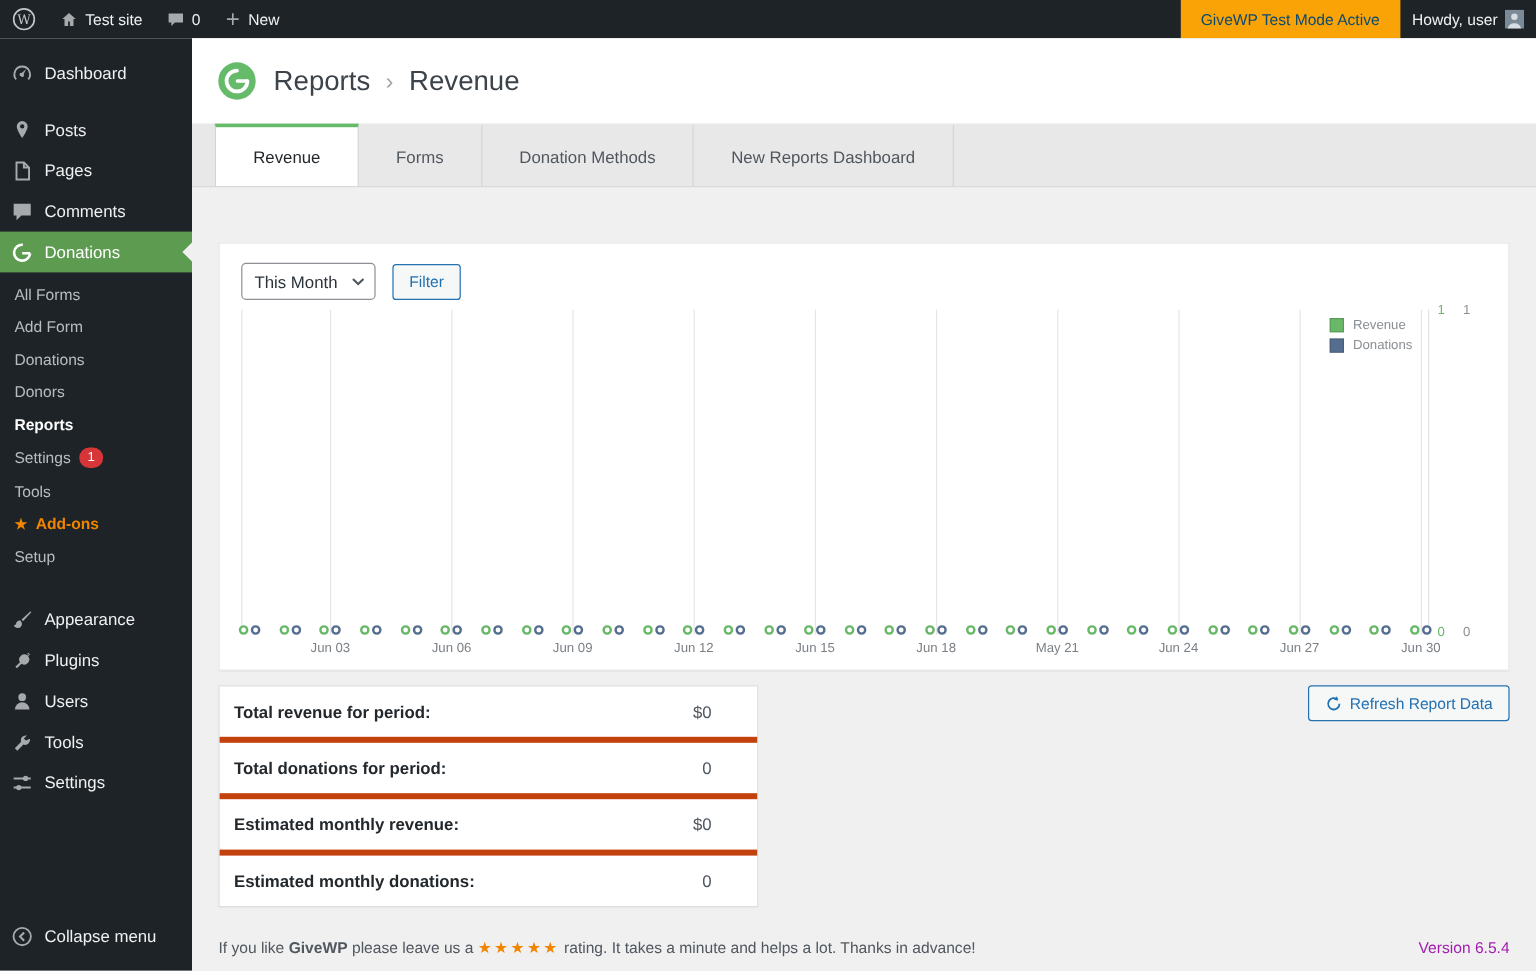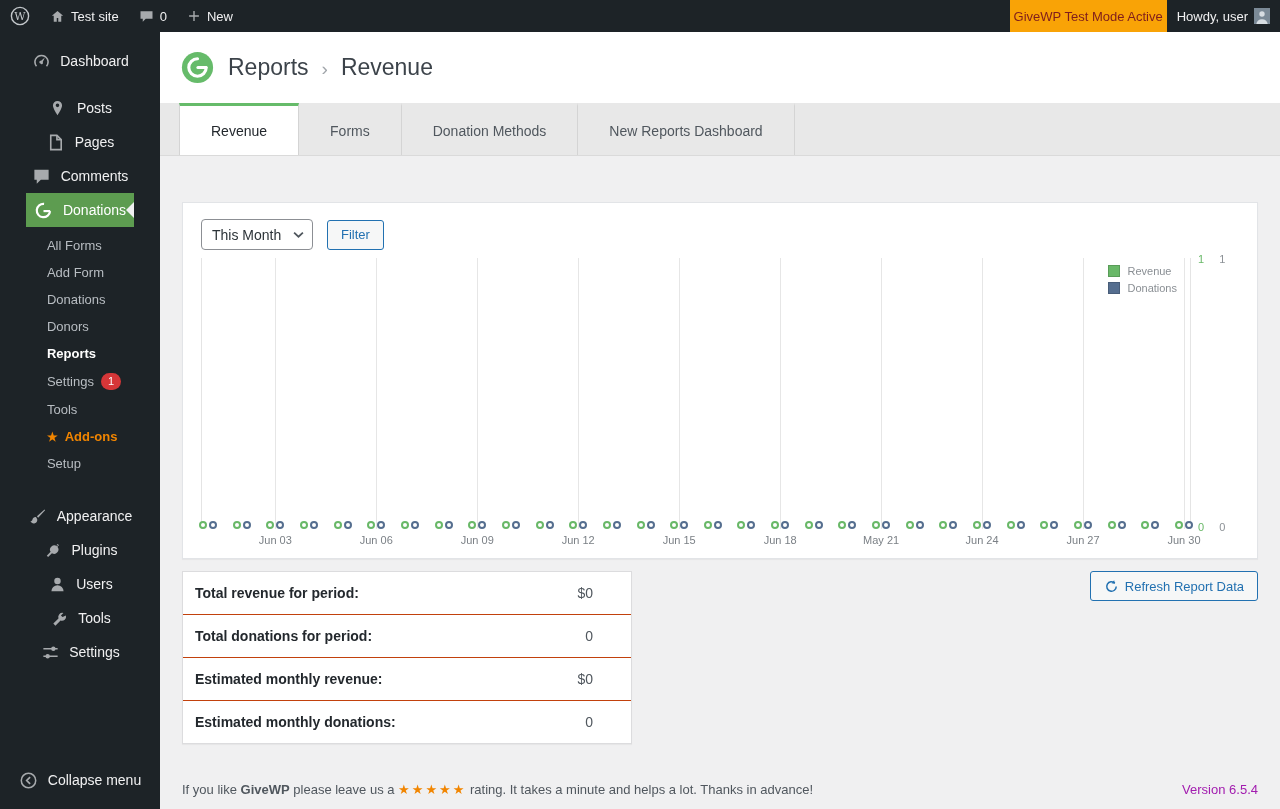--- a/index.html
+++ b/index.html
@@ -16,28 +16,28 @@
   *{margin:0;padding:0;box-sizing:border-box;}
   html,body{width:1280px;height:809px;overflow:hidden;}
   body{font-family:"Liberation Sans", sans-serif;background:#f0f0f1;color:#3c434a;}
   .screen{width:1280px;height:809px;display:flex;flex-direction:column;}
 
   
   .adminbar{height:32px;flex-shrink:0;background:#1d2327;display:flex;justify-content:space-between;align-items:stretch;color:#f0f0f1;font-size:13px;}
   .ab-left,.ab-right{display:flex;align-items:stretch;}
   .ab-item{display:flex;align-items:center;gap:6px;padding:0 10px;cursor:pointer;white-space:nowrap;}
   .ab-icon{display:flex;align-items:center;color:#a7aaad;}
-  .test-mode-badge{display:flex;align-items:center;padding:0 4px;background:var(--test-mode-orange);color:#7f1d1d;cursor:pointer;}
+  .test-mode-badge{display:flex;align-items:center;padding:0 17px;background:var(--test-mode-orange);color:#0c4a6e;cursor:pointer;}
   .avatar{width:16px;height:16px;display:inline-block;overflow:hidden;}
 
   
   .below{flex:1;display:flex;min-height:0;}
 
   
-  .sidebar{width:160px;flex-shrink:0;background:#1d2327;color:#f0f0f1;display:flex;flex-direction:column;padding-top:12px;overflow:hidden;align-items:center;}
+  .sidebar{width:160px;flex-shrink:0;background:#1d2327;color:#f0f0f1;display:flex;flex-direction:column;padding-top:12px;overflow:hidden;}
   .menu-item{display:flex;align-items:center;gap:9px;padding:7px 8px;font-size:14px;cursor:pointer;position:relative;color:#f0f0f1;flex-shrink:0;}
   .mi-icon{width:20px;height:20px;color:#a7aaad;display:flex;align-items:center;justify-content:center;flex-shrink:0;}
   .menu-item.active{background:var(--menu-active-green);color:#fff;}
   .menu-item.active .mi-icon{color:#fff;}
   .menu-arrow{position:absolute;right:0;top:50%;transform:translateY(-50%);width:0;height:0;border-top:8px solid transparent;border-bottom:8px solid transparent;border-right:8px solid #f0f0f1;}
   .submenu{padding:5px 0 9px;}
   .submenu-item{padding:6px 4px 6px 12px;font-size:13px;color:#b8bdc2;cursor:pointer;display:flex;align-items:center;gap:7px;}
   .submenu-item.current{color:#fff;font-weight:bold;}
   .submenu-item.addons{color:var(--addons-orange);font-weight:bold;}
   .star-glyph{font-size:12px;line-height:1;}
@@ -84,21 +84,21 @@
   .axis-rev{color:var(--revenue-green);}
   .axis-don{color:#8c9196;}
   .chart-xaxis-wrap{display:flex;justify-content:flex-end;}
   .chart-xaxis{position:relative;flex:1;margin:0 7px;height:21px;}
   .chart-xaxis-spacer{width:48px;flex-shrink:0;}
   .x-tick{position:absolute;top:5px;transform:translateX(-50%);font-size:11px;color:#7b8086;white-space:nowrap;}
 
   
   .summary-section{display:flex;justify-content:space-between;align-items:flex-start;margin-top:12px;flex-shrink:0;}
   .summary-table{width:450px;background:#fff;border:1px solid #dcdcde;box-shadow:0 1px 1px rgba(0,0,0,.04);}
-  .summary-row{display:flex;justify-content:space-between;align-items:center;padding:13px 38px 13px 12px;border-bottom:1px solid #c2410c;font-size:14px;}
+  .summary-row{display:flex;justify-content:space-between;align-items:center;padding:13px 38px 13px 12px;border-bottom:5px solid #c2410c;font-size:14px;}
   .summary-row:last-child{border-bottom:none;}
   .summary-label{font-weight:bold;color:#23282d;}
   .summary-value{color:#50575e;}
 
   
   .page-footer{margin-top:auto;display:flex;justify-content:space-between;align-items:flex-end;font-size:13px;color:#50575e;padding-top:20px;}
   .stars{color:var(--addons-orange);text-decoration:none;letter-spacing:2px;cursor:pointer;}
   .version{color:#a21caf;}
 </style>
 </head>

